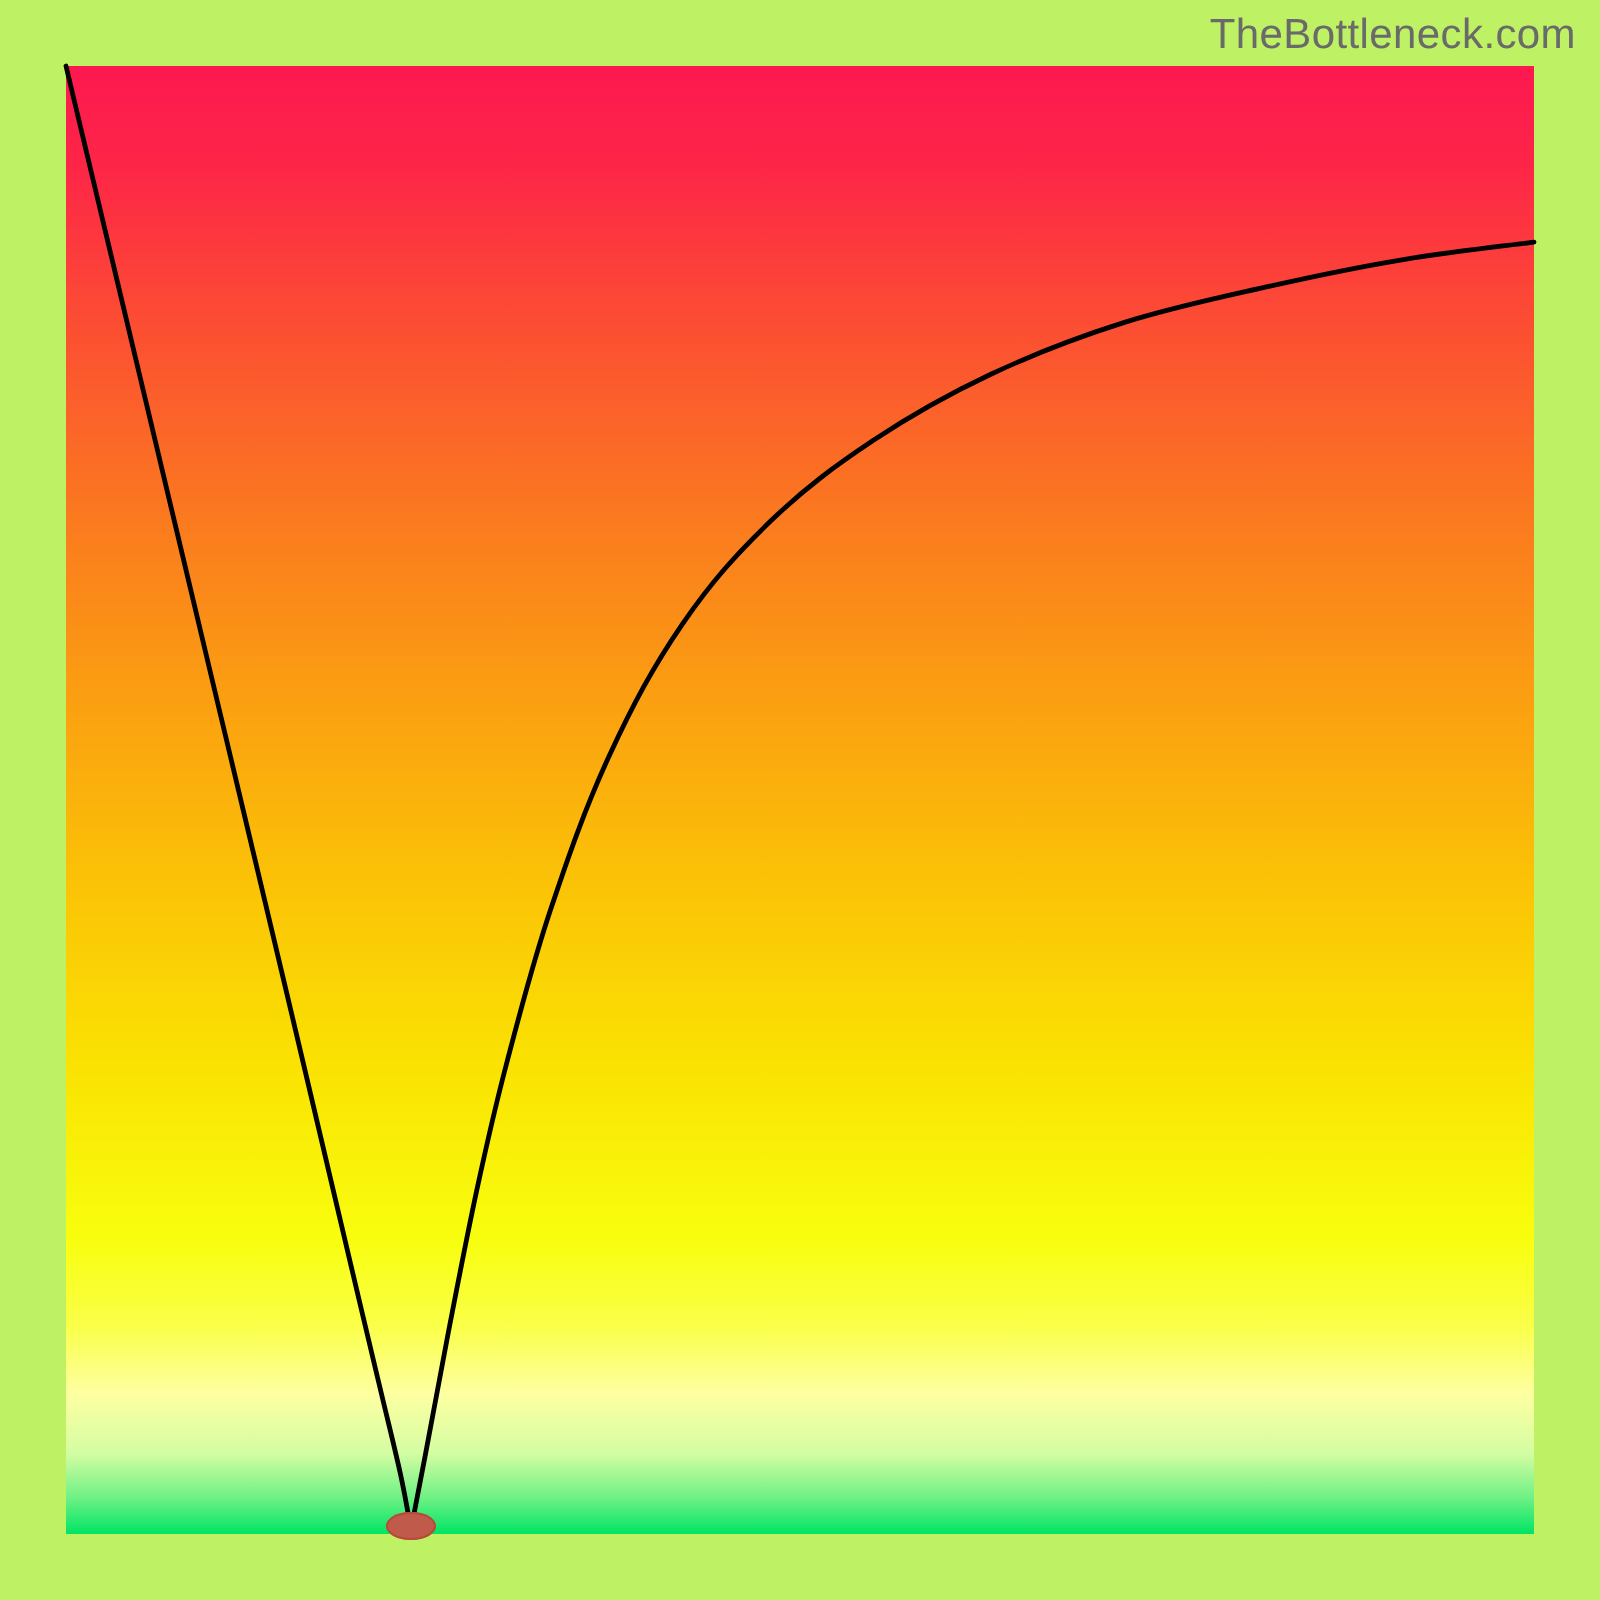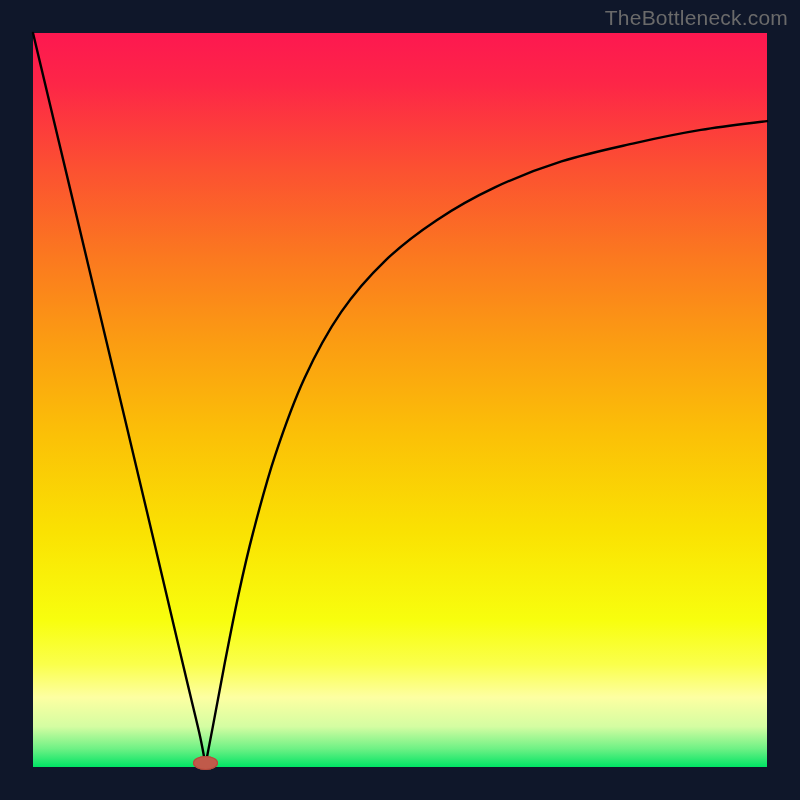--- a/index.html
+++ b/index.html
@@ -8,21 +8,21 @@
     width: 800px;
     height: 800px;
     overflow: hidden;
     background: #000;
     font-family: Arial, Helvetica, sans-serif;
   }
   .frame {
     position: relative;
     width: 800px;
     height: 800px;
-    background: #0f172a;
+    background: #bef264;
   }
   .plot-area {
     position: absolute;
     left: 33px;
     top: 33px;
     width: 734px;
     height: 734px;
     
   }
   .watermark {

